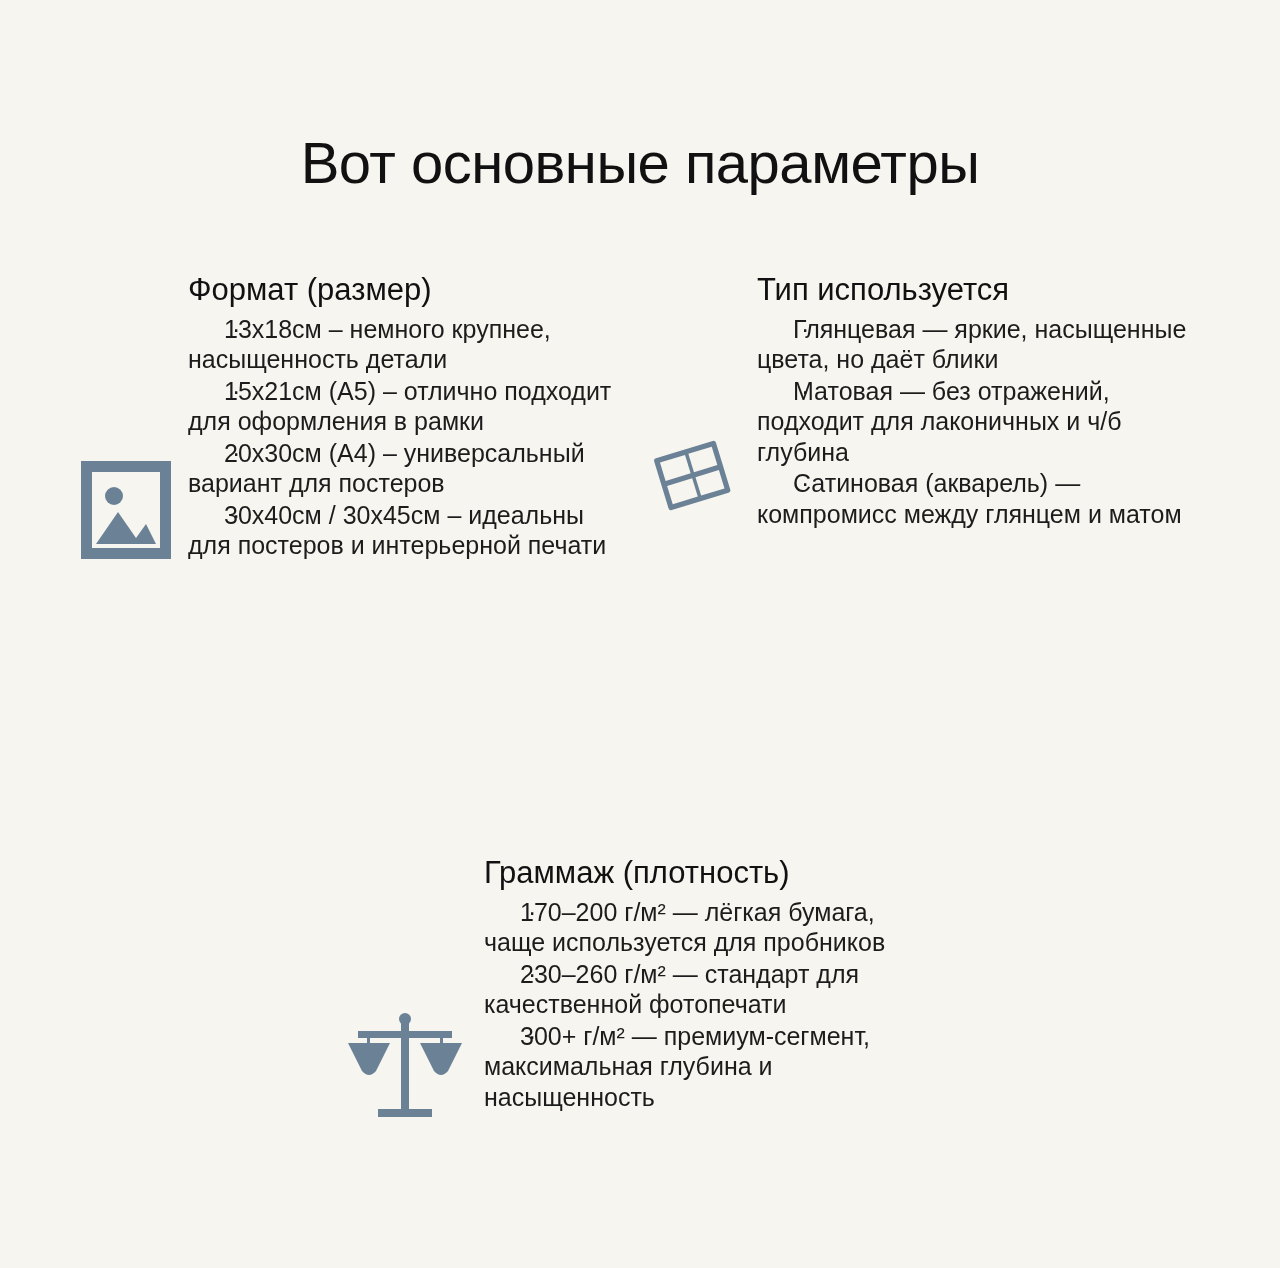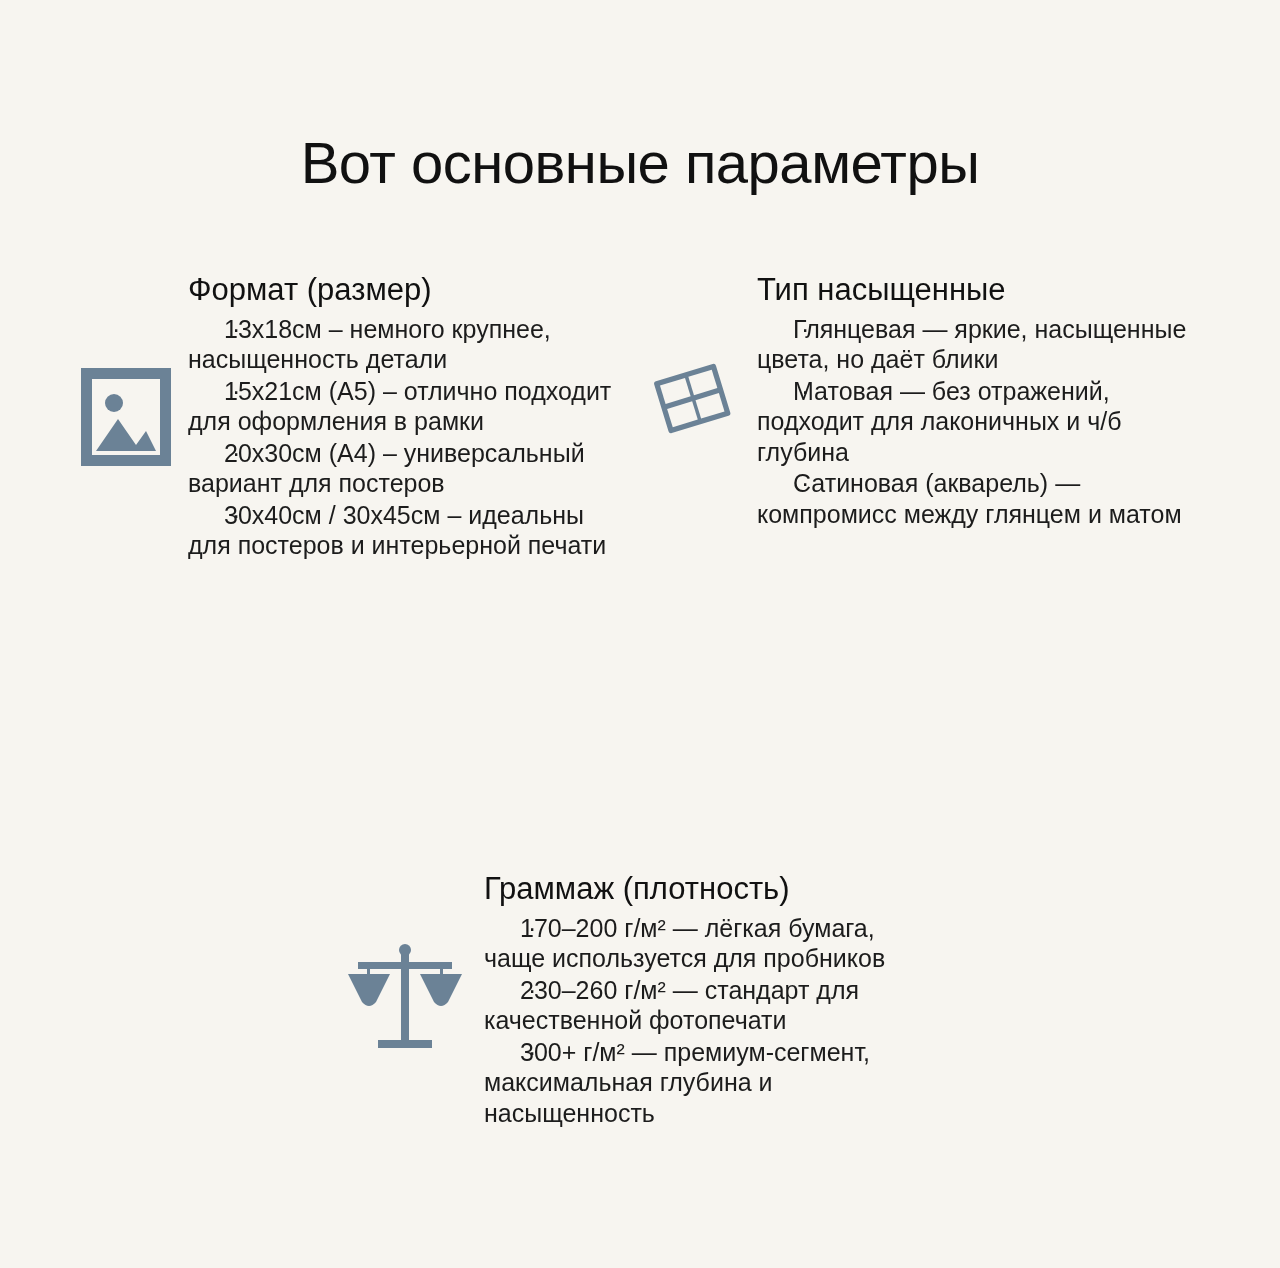--- a/index.html
+++ b/index.html
@@ -30,21 +30,21 @@
     font-weight: 400;
     letter-spacing: -0.5px;
     color: #111111;
     line-height: 1.1;
   }
 
   
   .card {
     position: absolute;
     display: flex;
-    align-items: center;
+    align-items: flex-end;
   }
   .card-icon {
     flex: 0 0 auto;
     width: 96px;
     height: 104px;
     display: flex;
     align-items: flex-start;
     justify-content: center;
   }
   .card-body {
@@ -90,21 +90,21 @@
   #card-weight {
     top: 855px;
     left: 340px;
     width: 600px;
   }
   #card-weight .card-icon {
     width: 130px;
   }
   #card-format .card-body { padding-left: 14px; }
   #card-surface .card-body { padding-left: 16px; }
-  #card-weight .card-body { padding-left: 14px; margin-top: 16px; }
+  #card-weight .card-body { padding-left: 14px; }
 
   .icon-svg { display: block; }
 </style>
 </head>
 <body>
 
 <div class="page">
 
   <h1 class="title">Вот основные параметры</h1>
 
@@ -134,21 +134,21 @@
         <g transform="rotate(-17 55 52)">
           <rect x="18" y="18" width="74" height="62" rx="3" fill="#6b8296"></rect>
           <rect x="24" y="24" width="30" height="22" fill="#f7f5f0"></rect>
           <rect x="58" y="24" width="28" height="22" fill="#f7f5f0"></rect>
           <rect x="24" y="52" width="30" height="22" fill="#f7f5f0"></rect>
           <rect x="58" y="52" width="28" height="22" fill="#f7f5f0"></rect>
         </g>
       </svg>
     </div>
     <div class="card-body">
-      <h2 class="card-heading">Тип насыщенные</h2>
+      <h2 class="card-heading">Тип используется</h2>
       <ul class="bullet-list">
         <li><span class="dot">·</span><span>Глянцевая — яркие, насыщенные цвета, но даёт блики</span></li>
         <li><span class="dot">·</span><span>Матовая — без отражений, подходит для лаконичных и ч/б глубина</span></li>
         <li><span class="dot">·</span><span>Сатиновая (акварель) — компромисс между глянцем и матом</span></li>
       </ul>
     </div>
   </section>
 
   <section class="card" id="card-weight">
     <div class="card-icon">

